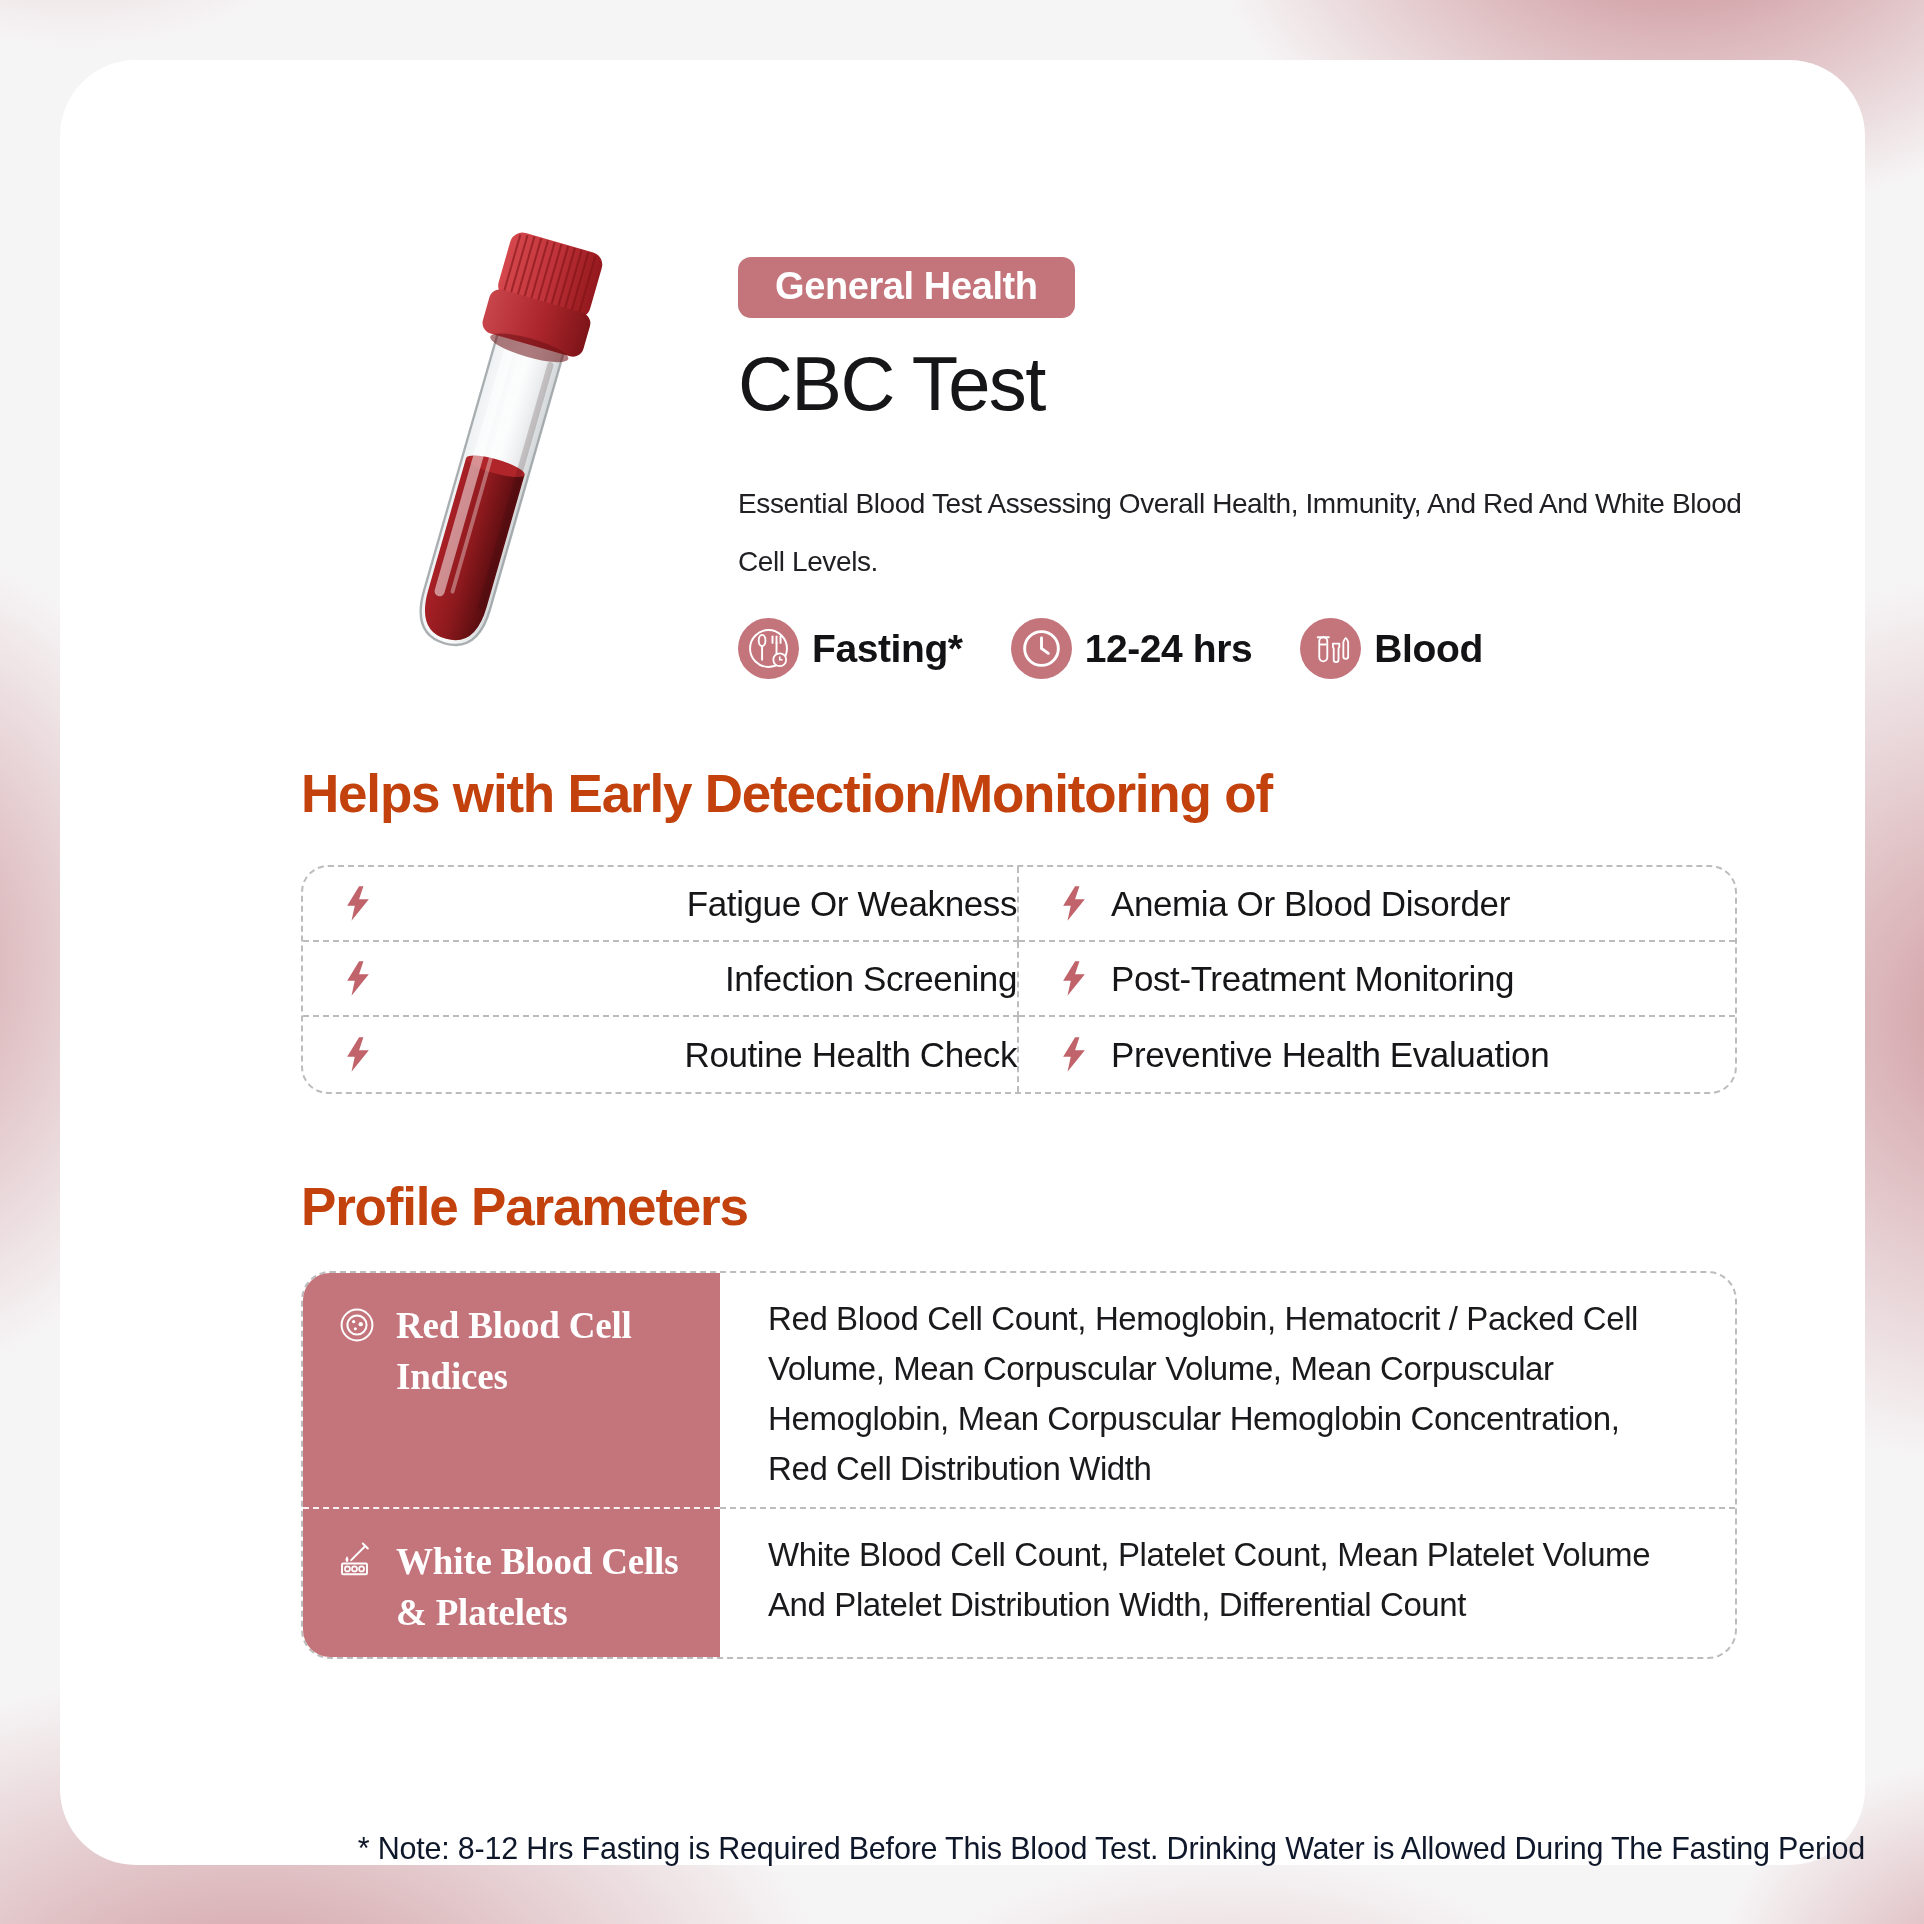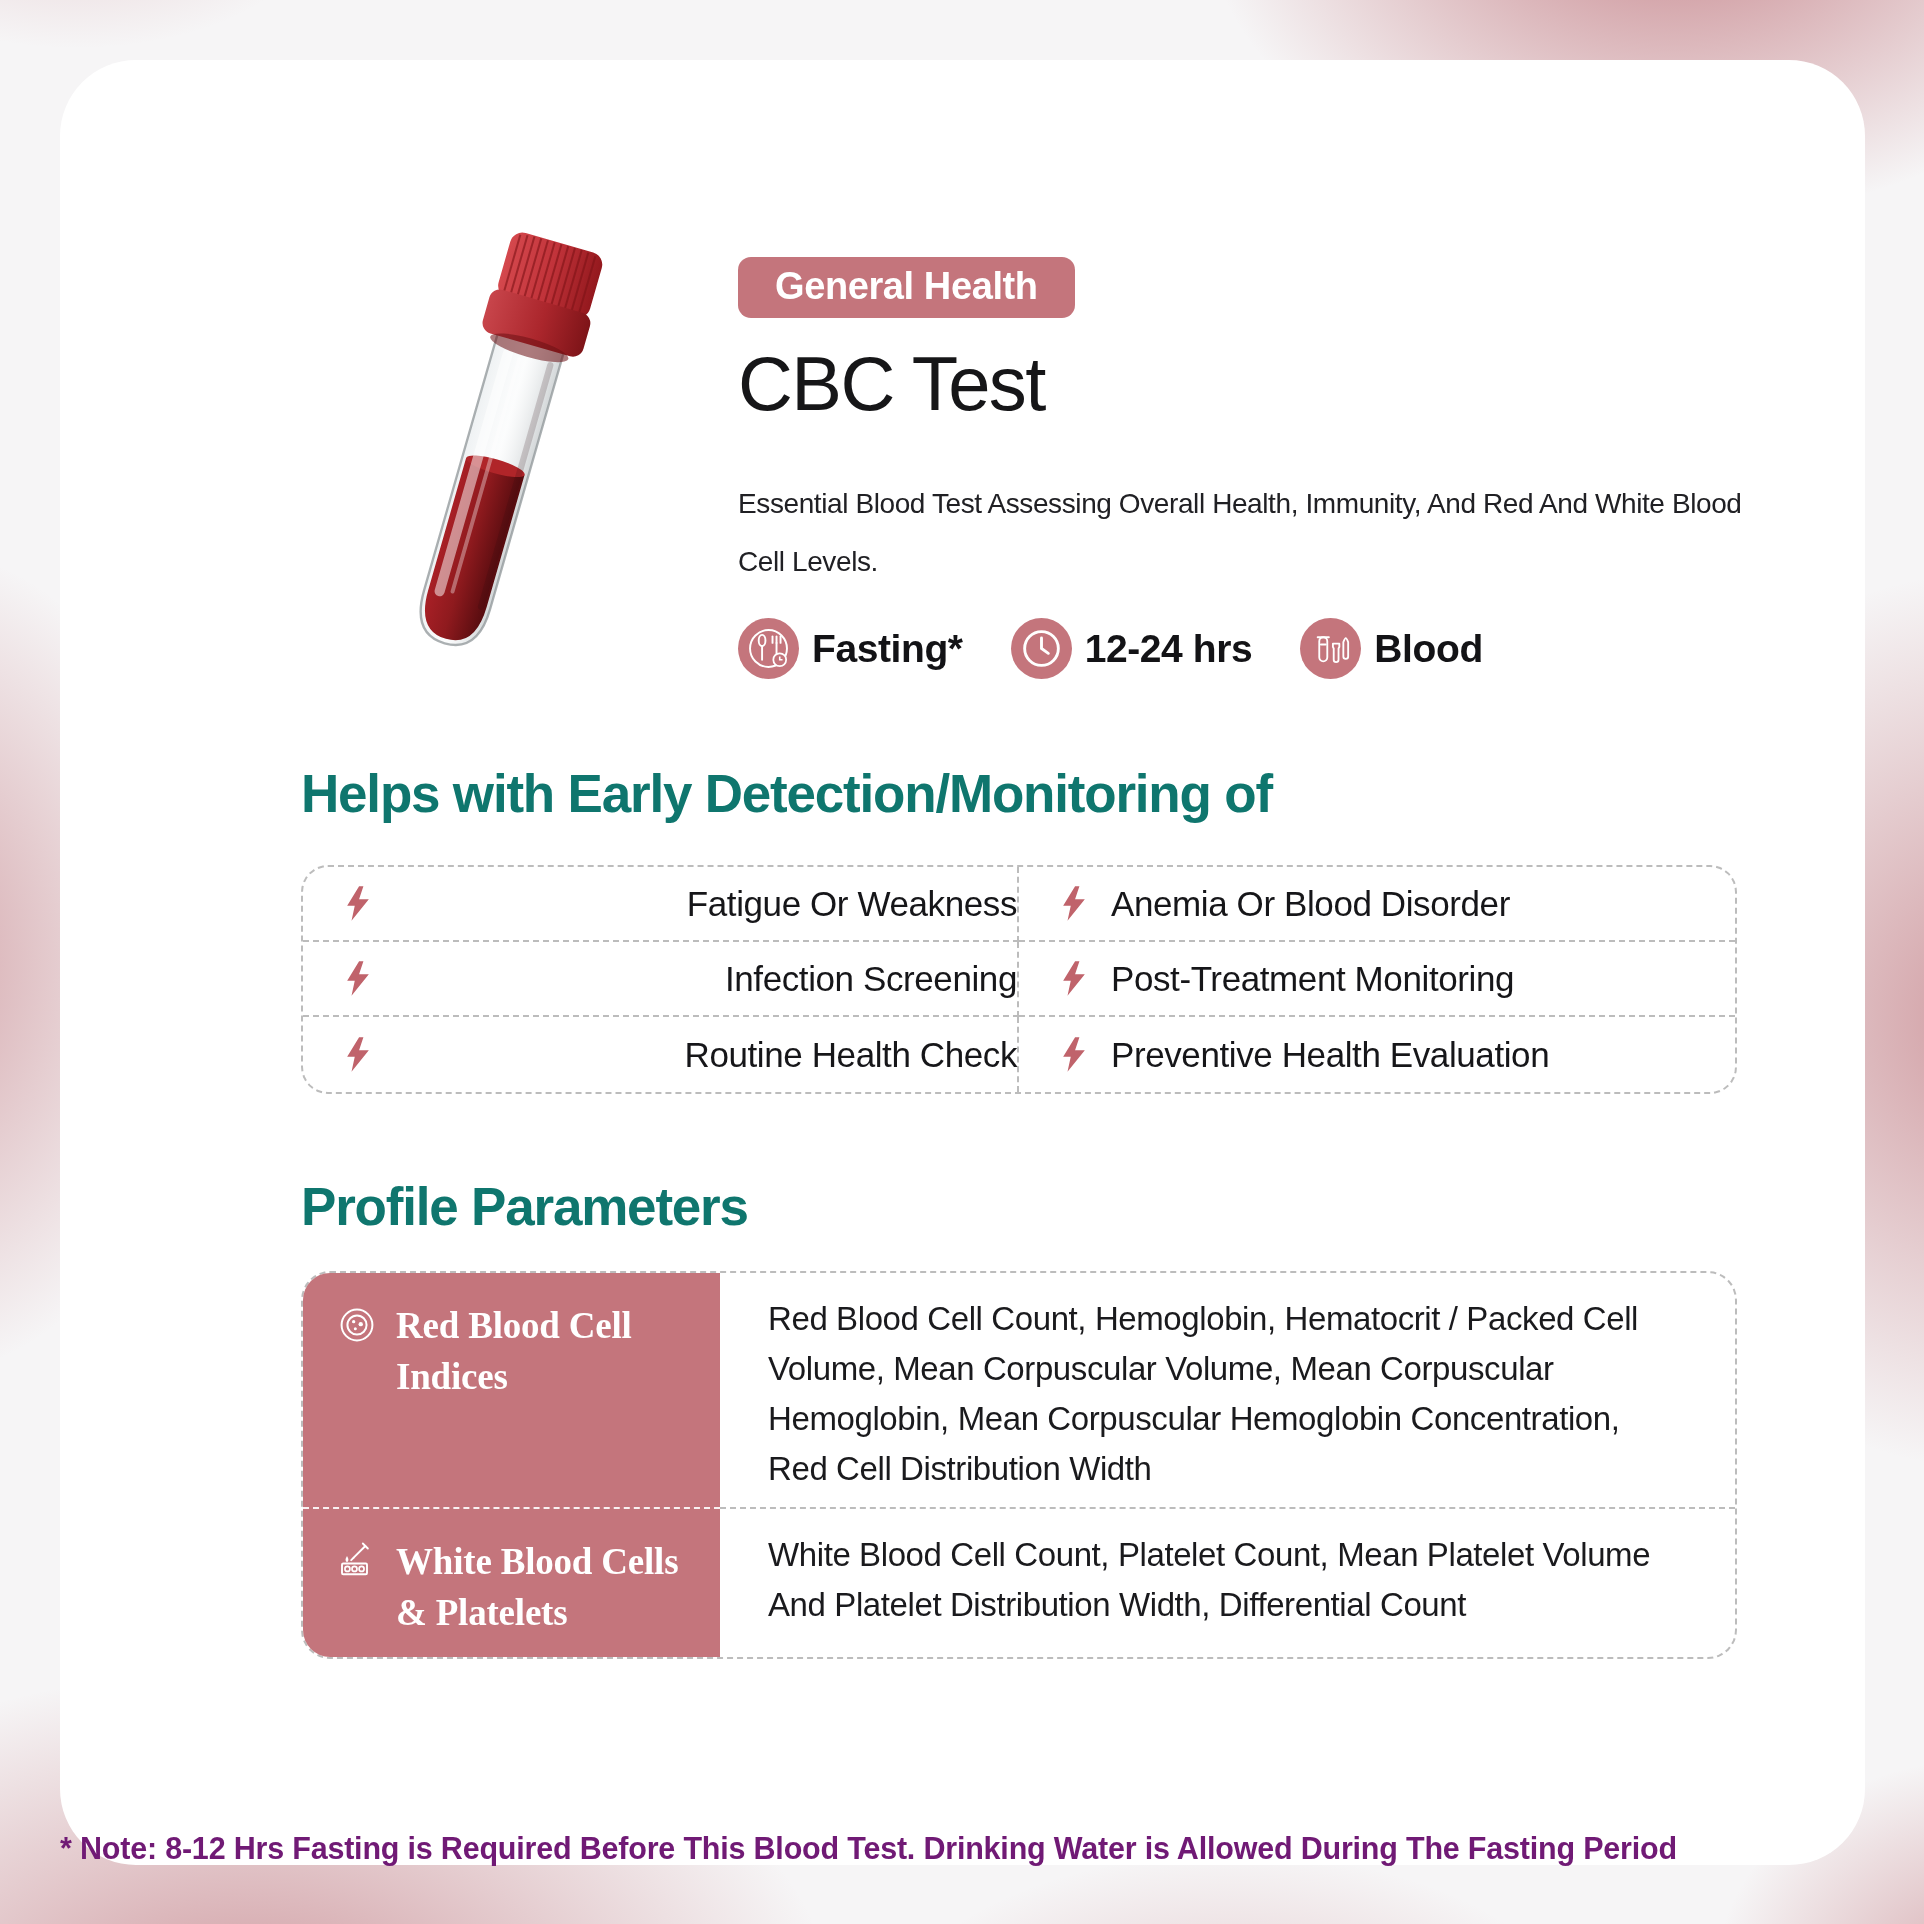--- a/index.html
+++ b/index.html
@@ -34,21 +34,21 @@
   }
   .title { margin-top:24px; font-size:76px; font-weight:400; color:#161618; letter-spacing:-1.6px; line-height:1.1; }
   .desc  { margin-top:50px; font-size:28px; font-weight:500; color:#202024; letter-spacing:-0.4px;
            line-height:58px; width:1011px; }
   .meta-row { margin-top:27px; display:flex; align-items:center; column-gap:48px; }
   .meta-item { display:flex; align-items:center; column-gap:13px; }
   .meta-item .circ { width:61px; height:61px; flex:0 0 61px; }
   .meta-label { font-size:39px; font-weight:600; color:#131316; letter-spacing:-0.4px; }
 
   
-  .h2 { font-size:53px; font-weight:700; color:#0f766e; letter-spacing:-1.2px; line-height:1.12; }
+  .h2 { font-size:53px; font-weight:700; color:#c2410c; letter-spacing:-1.2px; line-height:1.12; }
 
   .section1 { position:absolute; left:241px; top:704px; width:1436px; }
   .grid {
     margin-top:42px; border:2.4px dashed #bcbcbc; border-radius:27px; overflow:hidden;
     display:grid; grid-template-columns:1fr 1fr; grid-auto-rows:75px; background:#fff;
   }
   .cell { display:flex; align-items:center; column-gap:24px; padding-left:42px; }
   .cell.c1 { border-right:2.4px dashed #bcbcbc;justify-content:space-between; }
   .cell.rb { border-bottom:2.4px dashed #bcbcbc; }
   .cell .bolt { width:26px; height:37px; flex:0 0 26px; }
@@ -69,22 +69,22 @@
   .pval { padding:21px 29px 13px 48px; }
   .pval p { font-size:33px; font-weight:500; color:#1a1a1d; letter-spacing:-0.4px; line-height:50px; }
   .row1-left  { min-height:223px; }
   .row1-right { min-height:223px; }
   .row1-right p { max-width:898px; }
   .row2-left  { min-height:135px; border-top:2.4px dashed rgba(255,255,255,.9); }
   .row2-right { min-height:135px; border-top:2.4px dashed #bcbcbc; }
   .row2-right p { max-width:950px; }
 
   
-  .note { position:absolute; left:0; top:1771px; width:100%; text-align:left;
-          font-size:30.5px; font-weight:700; color:#701a75; letter-spacing:-0.2px; }
+  .note { position:absolute; left:0; top:1771px; width:100%; text-align:right;
+          font-size:30.5px; font-weight:400; color:#0f172a; letter-spacing:-0.2px; }
 </style>
 </head>
 <body>
 
 <div class="card">
 
   <div class="tube-wrap">
     <svg width="345" height="437" viewBox="0 0 220 560">
       <defs>
         <linearGradient id="capG" x1="0" y1="0" x2="1" y2="0">

